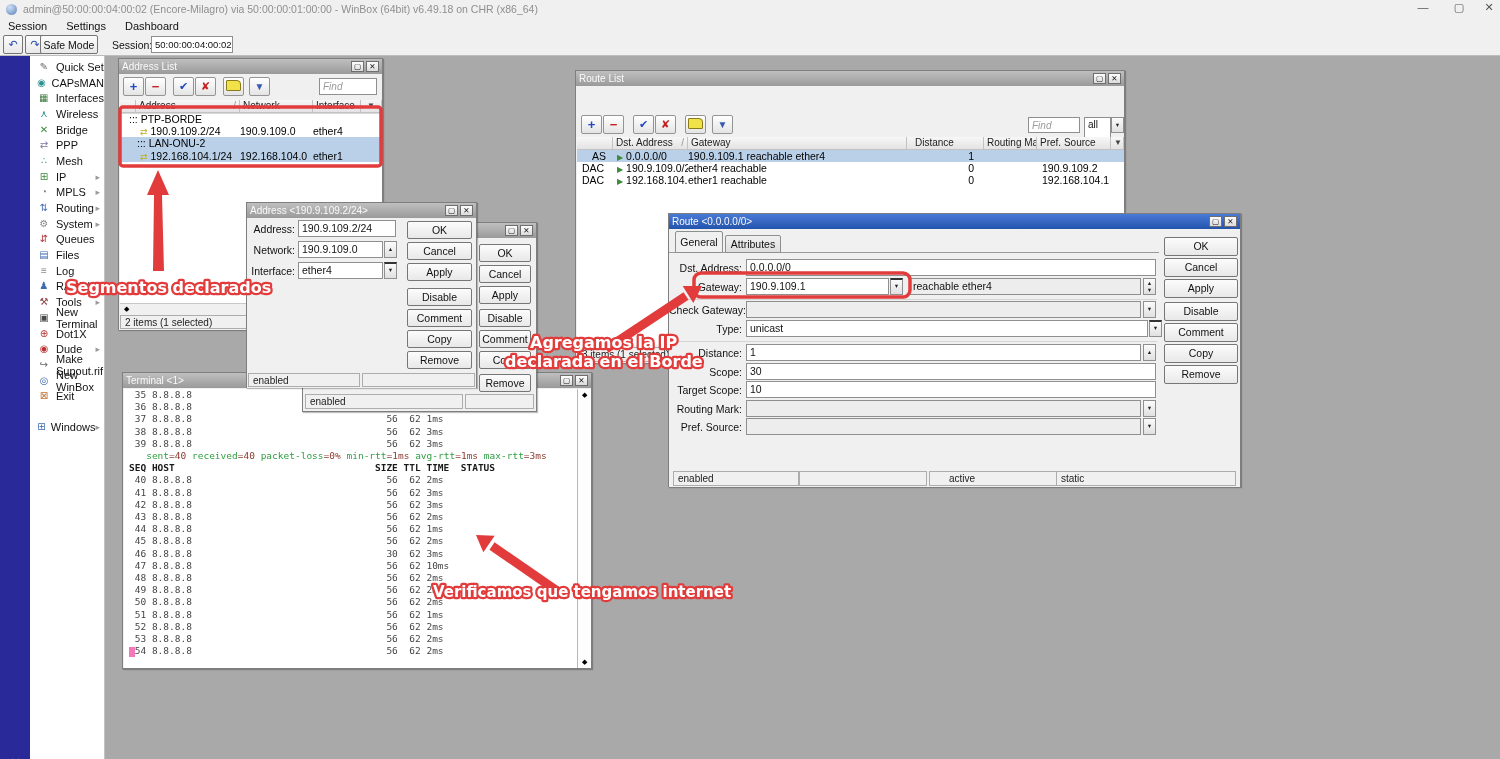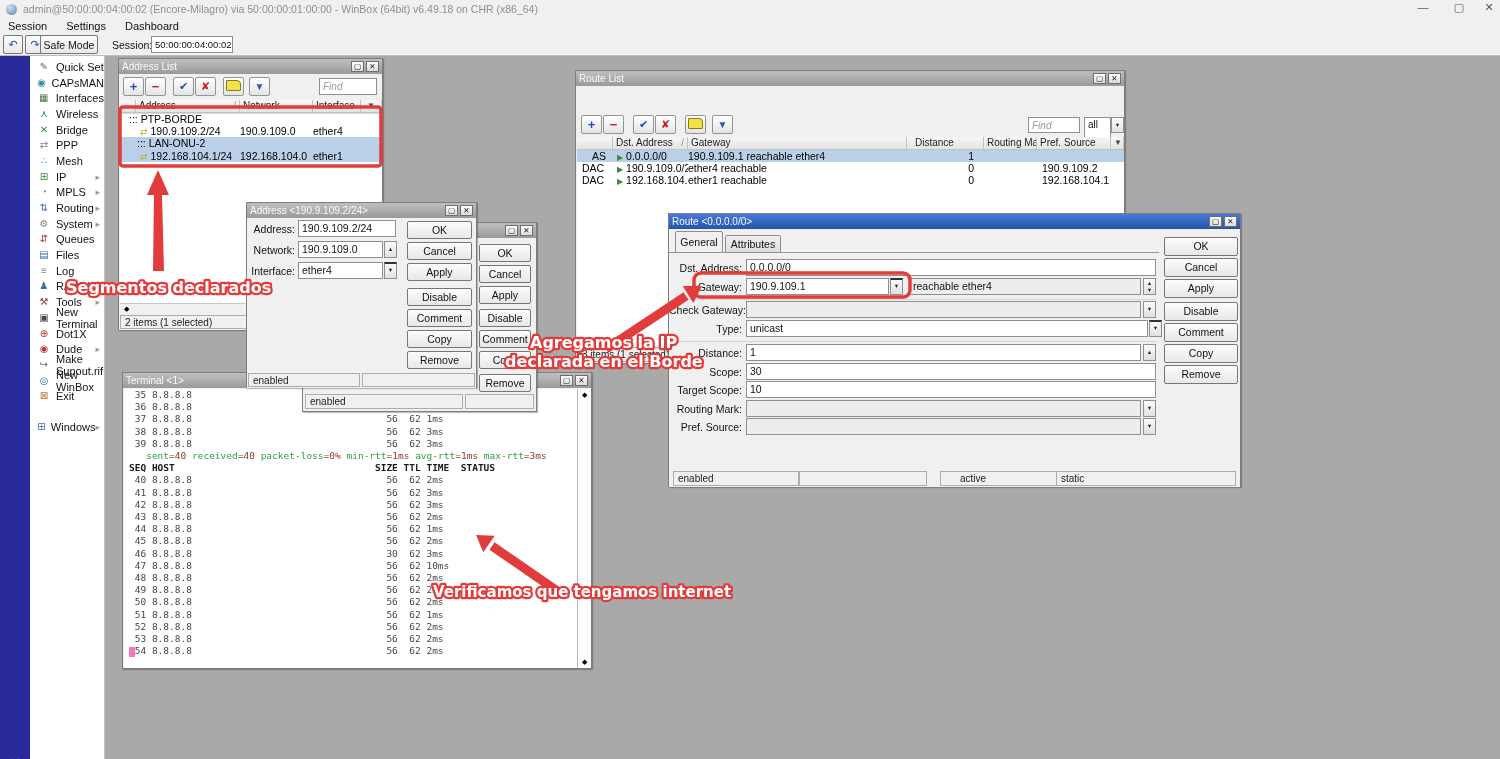--- a/index.html
+++ b/index.html
@@ -440,21 +440,21 @@
       <div class="btn" style="left: 495px; top: 44px; width: 74px; height: 19px; line-height: 17px;">Cancel</div>
       <div class="btn" style="left: 495px; top: 65px; width: 74px; height: 19px; line-height: 17px;">Apply</div>
       <div class="btn" style="left: 495px; top: 88px; width: 74px; height: 19px; line-height: 17px;">Disable</div>
       <div class="btn" style="left: 495px; top: 109px; width: 74px; height: 19px; line-height: 17px;">Comment</div>
       <div class="btn" style="left: 495px; top: 130px; width: 74px; height: 19px; line-height: 17px;">Copy</div>
       <div class="btn" style="left: 495px; top: 151px; width: 74px; height: 19px; line-height: 17px;">Remove</div>
     </div>
   <div class="abs" style="left:0;top:256px;width:571px;height:17px;background:#f0f0f0">
       <span class="cell" style="left: 4px; top: 1px; width: 126px; height: 15px;">enabled</span>
       <span class="cell" style="left: 130px; top: 1px; width: 128px; height: 15px;"></span>
-      <span class="cell" style="left: 271px; top: 1px; width: 130px; height: 15px; padding-left: 19px;">active</span>
+      <span class="cell" style="left: 260px; top: 1px; width: 130px; height: 15px; padding-left: 19px;">active</span>
       <span class="cell" style="left: 387px; top: 1px; width: 180px; height: 15px;">static</span>
     </div>
 </div>
 
 <svg class="overlay" width="1500" height="759" viewBox="0 0 1500 759">
   <rect x="120" y="107" width="261" height="59" rx="3" fill="none" stroke="#e23b3b" stroke-width="3.5"></rect>
   <rect x="694" y="273" width="216" height="24" rx="7" fill="none" stroke="#e23b3b" stroke-width="3.5"></rect>
   <polygon fill="#e23b3b" points="158,170 169,195 162,195 164,271 153,271 154,195 147,195"></polygon>
   <line x1="606" y1="349" x2="686" y2="296" stroke="#e23b3b" stroke-width="9"></line>
   <polygon fill="#e23b3b" points="702,286 693.3,303 682.7,286"></polygon>

